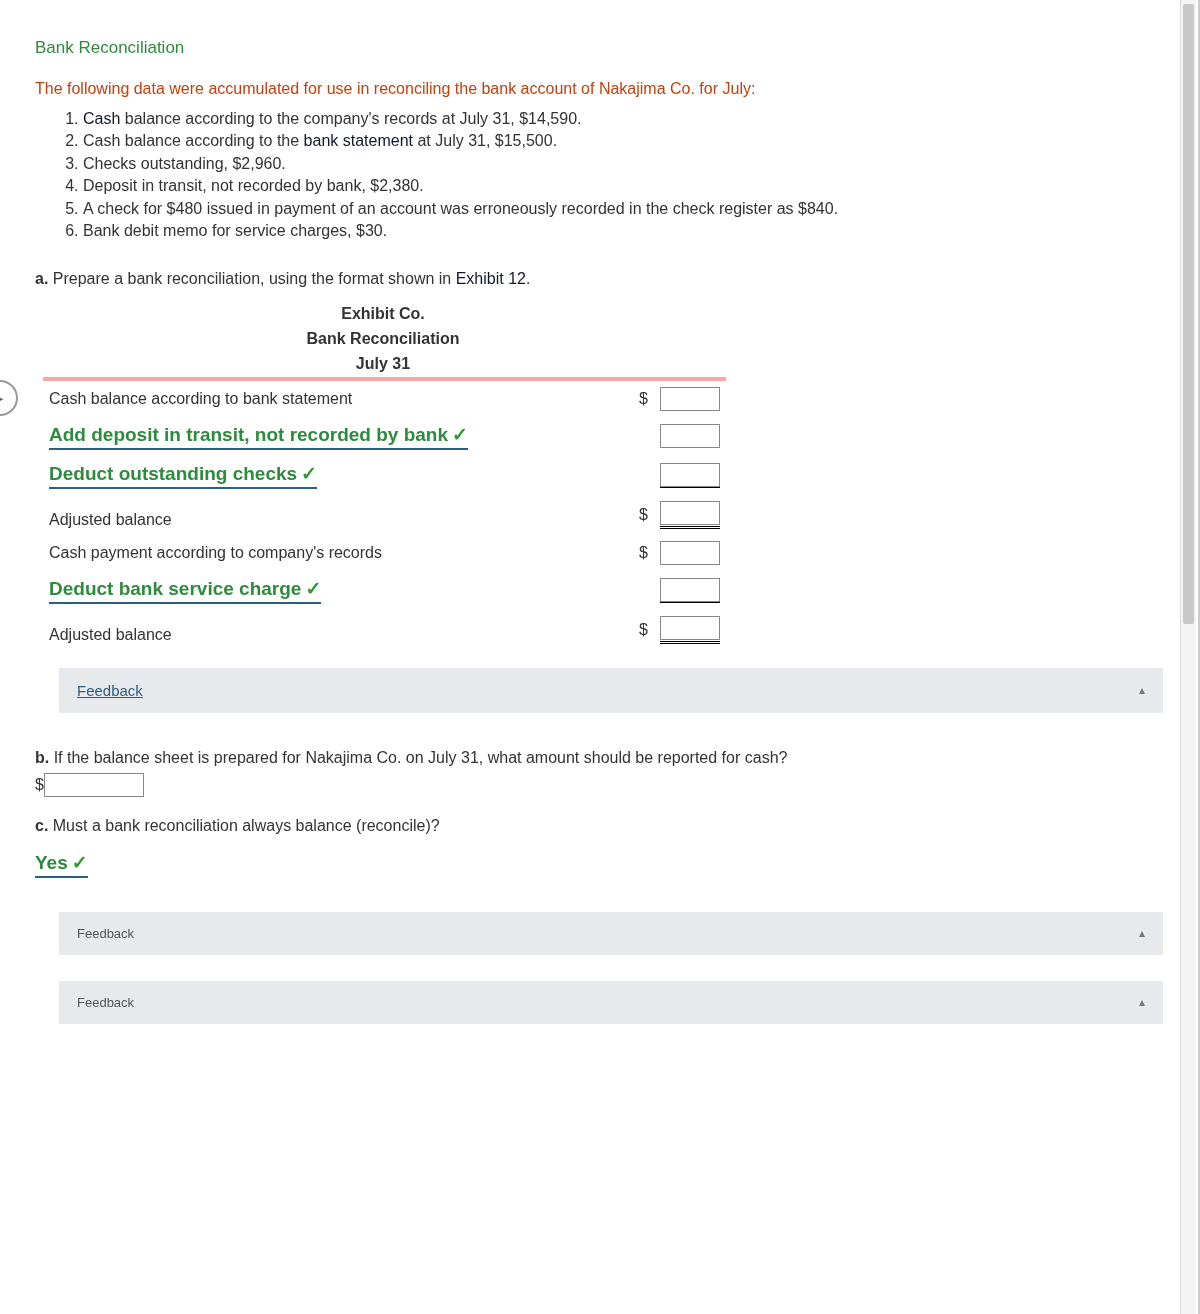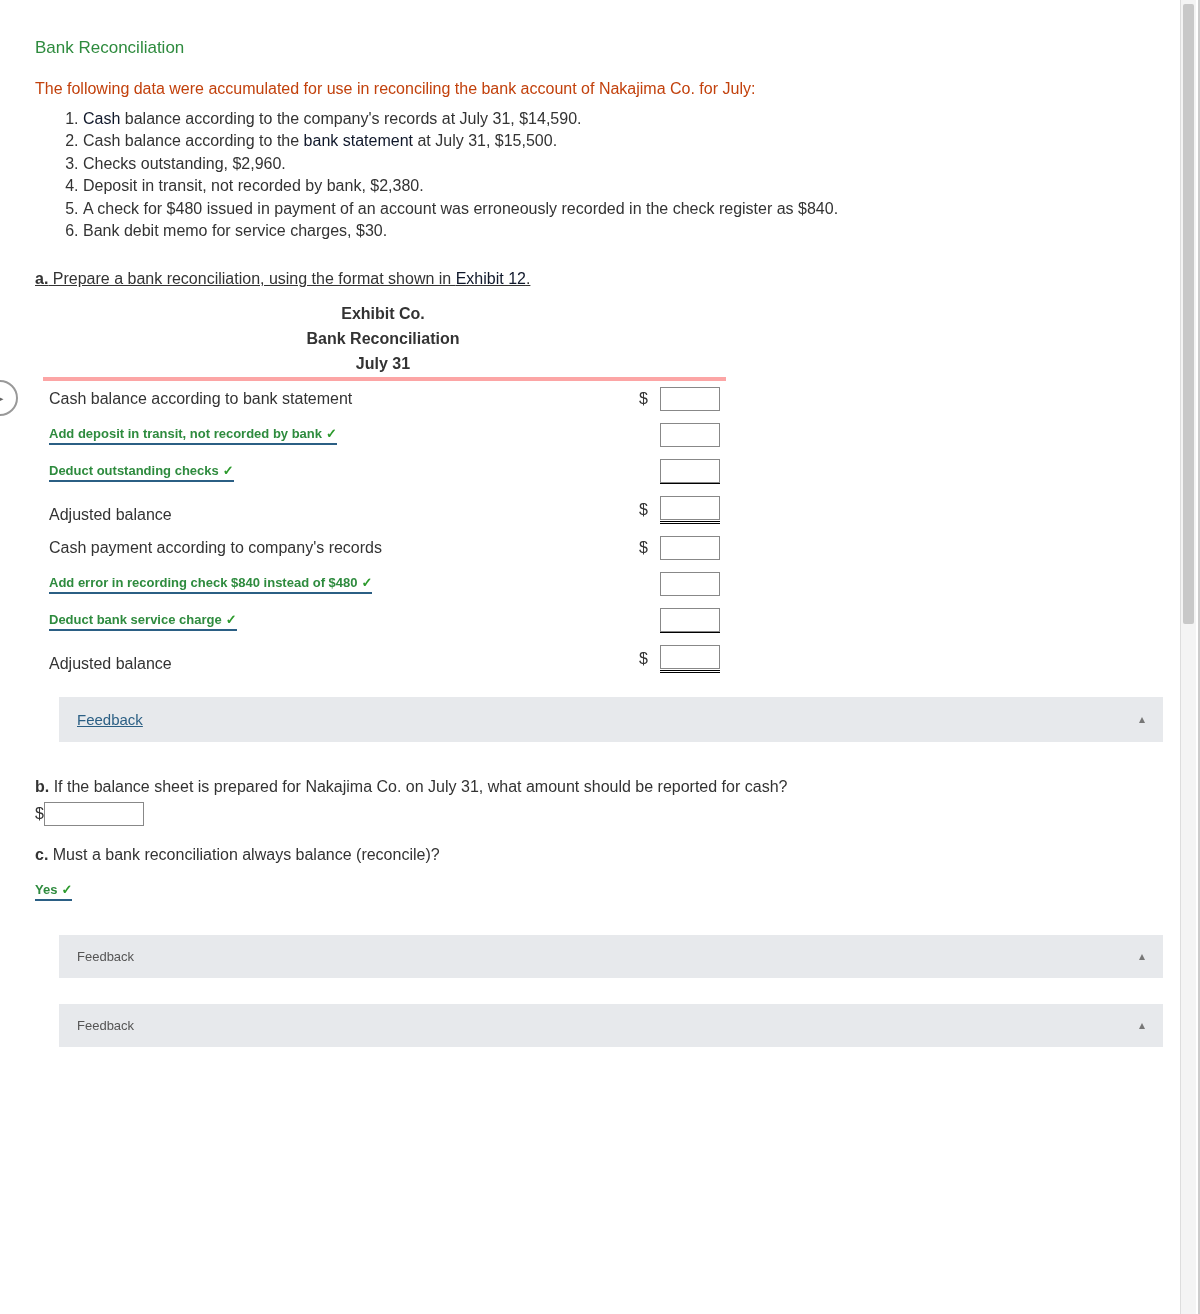--- a/index.html
+++ b/index.html
@@ -47,21 +47,20 @@
     padding-left: 28px;
   }
   ol.datalist li {
     margin: 0;
     line-height: 1.4;
   }
   .link { color: #0f172a; }
   .section-a {
     margin-top: 28px;
     margin-bottom: 14px;
-    text-decoration: underline;
   }
   .recon-wrap {
     margin-left: 8px;
   }
   .recon-header {
     text-align: left;
     margin-left: 0;
   }
   .recon-header div {
     font-weight: bold;
@@ -90,21 +89,21 @@
   }
   .topline td { border-top: 4px solid #fca5a5; }
   .thinline-below-input { border-bottom: 1px solid #000; display:inline-block; }
   .dbl-below { border-bottom: 3px double #000; display:inline-block; padding-bottom:1px;}
   .green-sel {
     color: #2e8b3e;
     font-weight: bold;
     border-bottom: 2px solid #2b5f84;
     padding-bottom: 2px;
     display: inline-block;
-    font-size: 13px;
+    font-size: 19px;
   }
   .check { color: #2c9a2c; font-weight: bold; margin-left:4px;}
   .feedback-bar {
     background: #e7e9ec;
     margin: 18px 0 0 24px;
     padding: 14px 18px;
     position: relative;
     display:flex;
     align-items:center;
     justify-content:space-between;
@@ -192,25 +191,20 @@
         <td class="lbl" style="padding-top:16px">Adjusted balance</td>
         <td class="dol">$</td>
         <td class="inp"><span class="dbl-below"><input type="text" style=""></span></td>
       </tr>
       <tr>
         <td class="lbl">Cash payment according to company's records</td>
         <td class="dol">$</td>
         <td class="inp"><input type="text" style=""></td>
       </tr>
       <tr>
-        <td class="lbl"><span class="green-sel"><span>Add error in recording check $840 instead of $480</span><span class="check">✓</span></span></td>
-        <td class="dol"></td>
-        <td class="inp"><input type="text" style=""></td>
-      </tr>
-      <tr>
         <td class="lbl"><span class="green-sel"><span>Deduct bank service charge</span><span class="check">✓</span></span></td>
         <td class="dol"></td>
         <td class="inp"><span class="thinline-below-input"><input type="text" style=""></span></td>
       </tr>
       <tr>
         <td class="lbl" style="padding-top:16px">Adjusted balance</td>
         <td class="dol">$</td>
         <td class="inp"><span class="dbl-below"><input type="text" style=""></span></td>
       </tr>
     </tbody>

